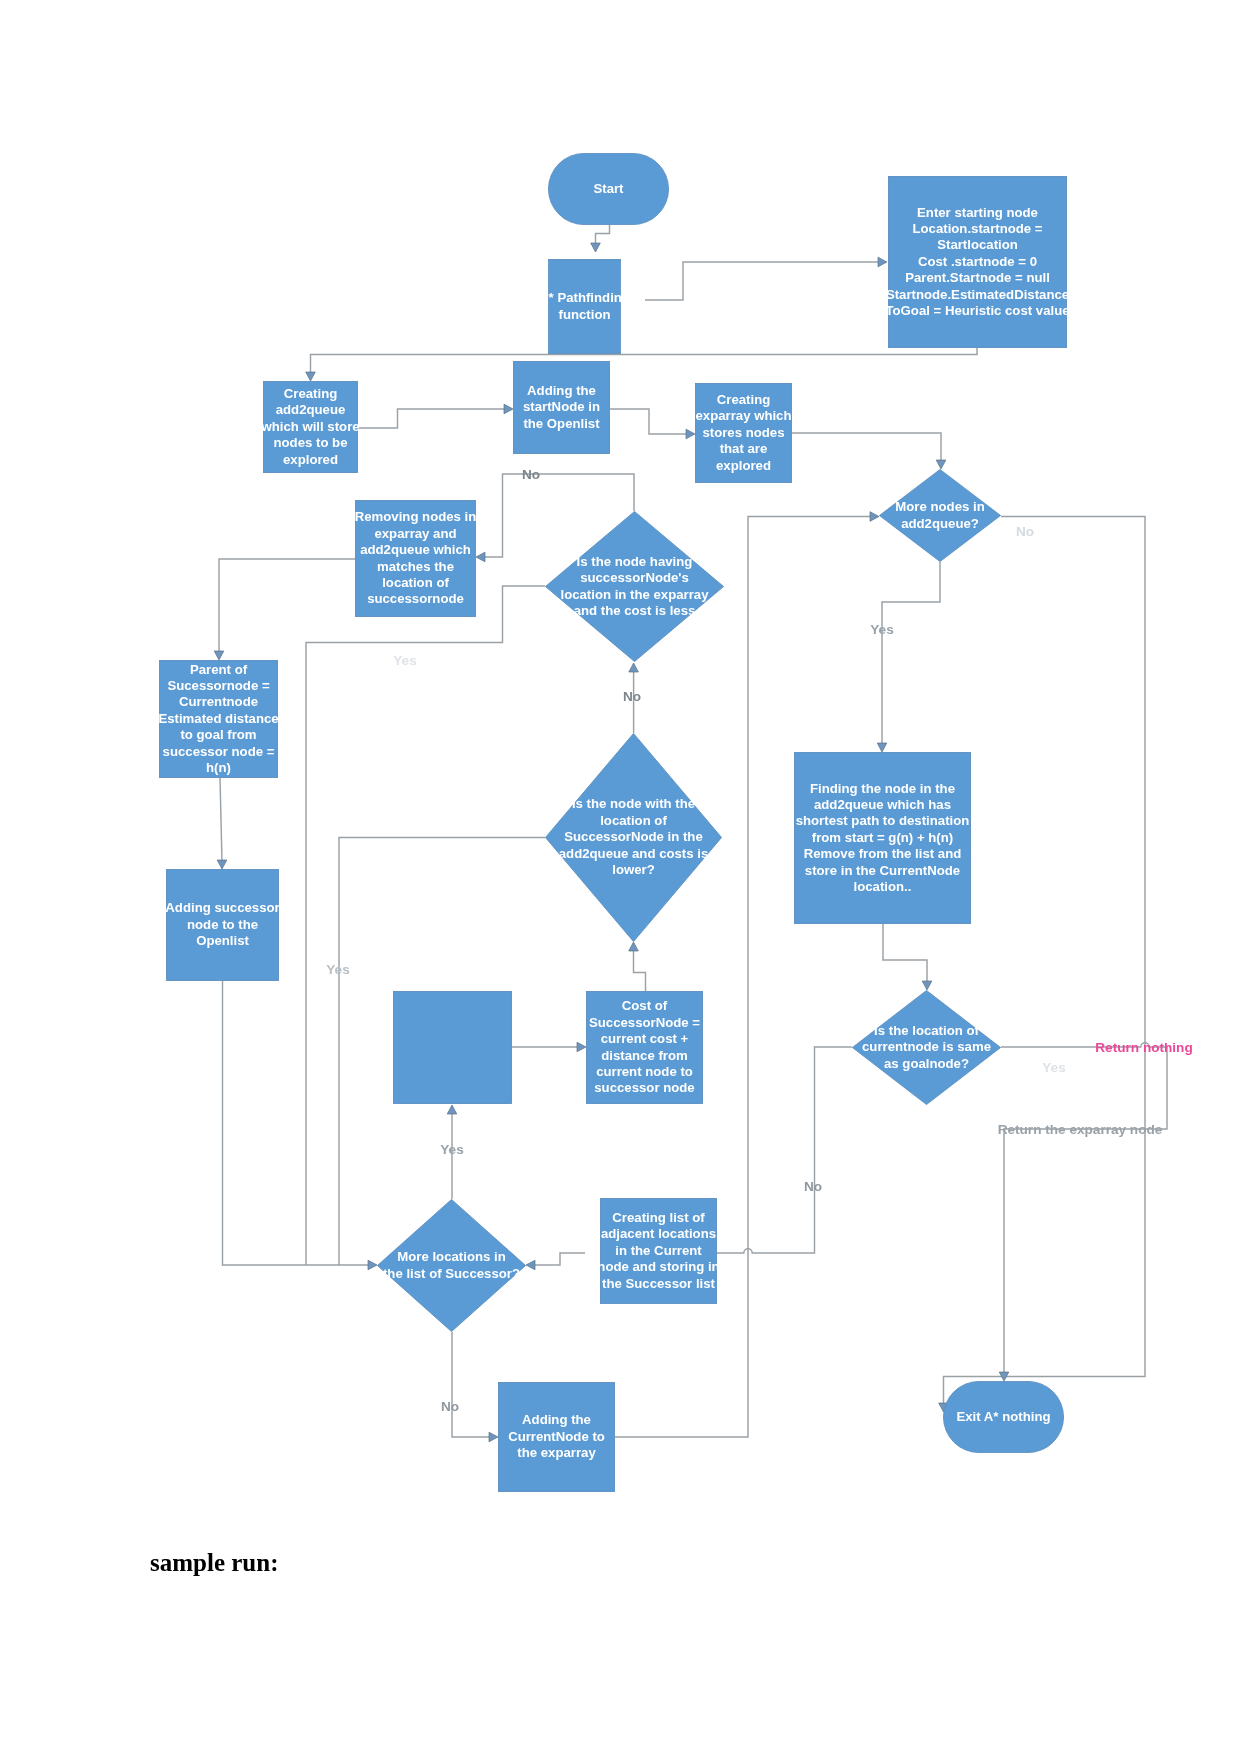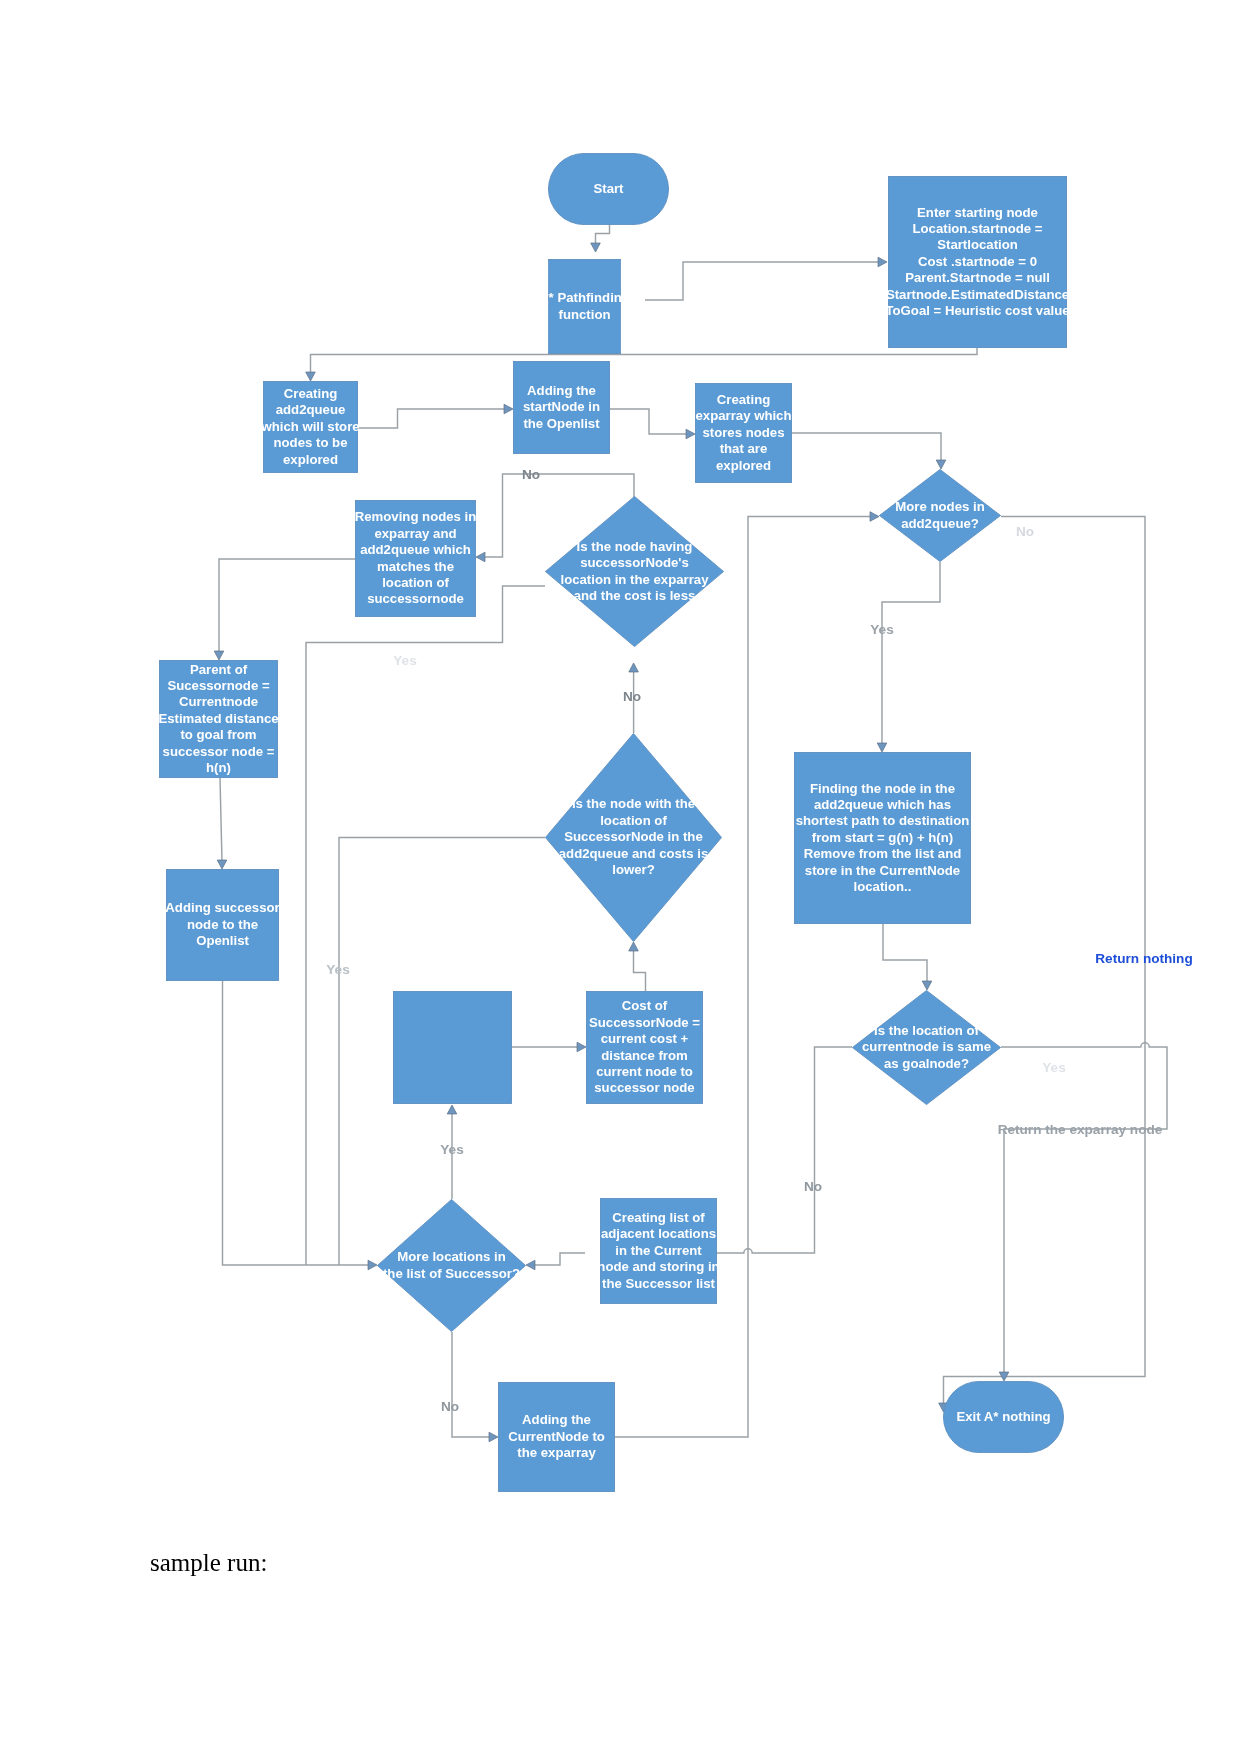--- a/index.html
+++ b/index.html
@@ -16,21 +16,21 @@
   .node .label{
     position:relative;color:#FFFFFF;font-size:13.2px;line-height:16.4px;white-space:pre;font-weight:bold;
   }
   .edge-label{
     position:absolute;font-size:13.6px;line-height:15px;white-space:pre;
     transform:translate(-50%,-50%);
     font-weight:bold;
   }
   .caption{
     position:absolute;left:150px;top:1549px;
-    font-family:"Liberation Serif",serif;font-weight:normal;font-size:25px;color:#000000;
+    font-family:"Liberation Serif",serif;font-weight:bold;font-size:25px;color:#000000;
   }
 </style>
 </head>
 <body>
 
 <div id="page">
 
   <svg id="wires" viewBox="0 0 1241 1754" xmlns="http://www.w3.org/2000/svg">
   <g>
         <path d="M609.5 224 L609.5 233.5 L595.5 233.5 L595.5 245" fill="none" stroke="#9aa1a6" stroke-width="1.45"></path>
@@ -185,21 +185,21 @@
     <svg class="shape" viewBox="0 0 121 117" preserveAspectRatio="none">
         <rect x="0.45" y="0.45" width="120.1" height="116.1" fill="#5B9BD5" stroke="#5C8EC0" stroke-width="0.9"></rect>
       </svg>
     <div class="label">Removing nodes in
 exparray and
 add2queue which
 matches the
 location of
 successornode</div>
   </div>
-  <div class="node" style="left:545px;top:496px;width:179px;height:151px">
+  <div class="node" style="left:545px;top:511px;width:179px;height:151px">
     <svg class="shape" viewBox="0 0 179 151" preserveAspectRatio="none">
         <polygon points="89.5,0.45 178.55,75.5 89.5,150.55 0.45,75.5" fill="#5B9BD5" stroke="#5C8EC0" stroke-width="0.9" stroke-linejoin="miter"></polygon>
       </svg>
     <div class="label">Is the node having
 successorNode's
 location in the exparray
 and the cost is less</div>
   </div>
   <div class="node" style="left:879px;top:469px;width:122px;height:93px">
     <svg class="shape" viewBox="0 0 122 93" preserveAspectRatio="none">
@@ -309,18 +309,18 @@
   <div class="edge-label" style="left:531px;top:474px;color:#7d858c">No</div>
   <div class="edge-label" style="left:405px;top:660px;color:#dfe3e7">Yes</div>
   <div class="edge-label" style="left:632px;top:696px;color:#7d858c">No</div>
   <div class="edge-label" style="left:1025px;top:531px;color:#d5dae0">No</div>
   <div class="edge-label" style="left:882px;top:629px;color:#9aa2a9">Yes</div>
   <div class="edge-label" style="left:338px;top:969px;color:#b9c0c6">Yes</div>
   <div class="edge-label" style="left:452px;top:1149px;color:#9aa2a9">Yes</div>
   <div class="edge-label" style="left:450px;top:1406px;color:#8f979e">No</div>
   <div class="edge-label" style="left:813px;top:1186px;color:#8f979e">No</div>
   <div class="edge-label" style="left:1054px;top:1067px;color:#dfe3e7">Yes</div>
-  <div class="edge-label" style="left:1144px;top:958px;color:#1d4ed8">Return nothing</div>
+  <div class="edge-label" style="left:1144px;top:1047px;color:#ec4899">Return nothing</div>
   <div class="edge-label" style="left:1080px;top:1129px;color:#9aa2a9">Return the exparray node</div>
 
   <div class="caption">sample run:</div>
 
 </div>
 
 </body></html>

